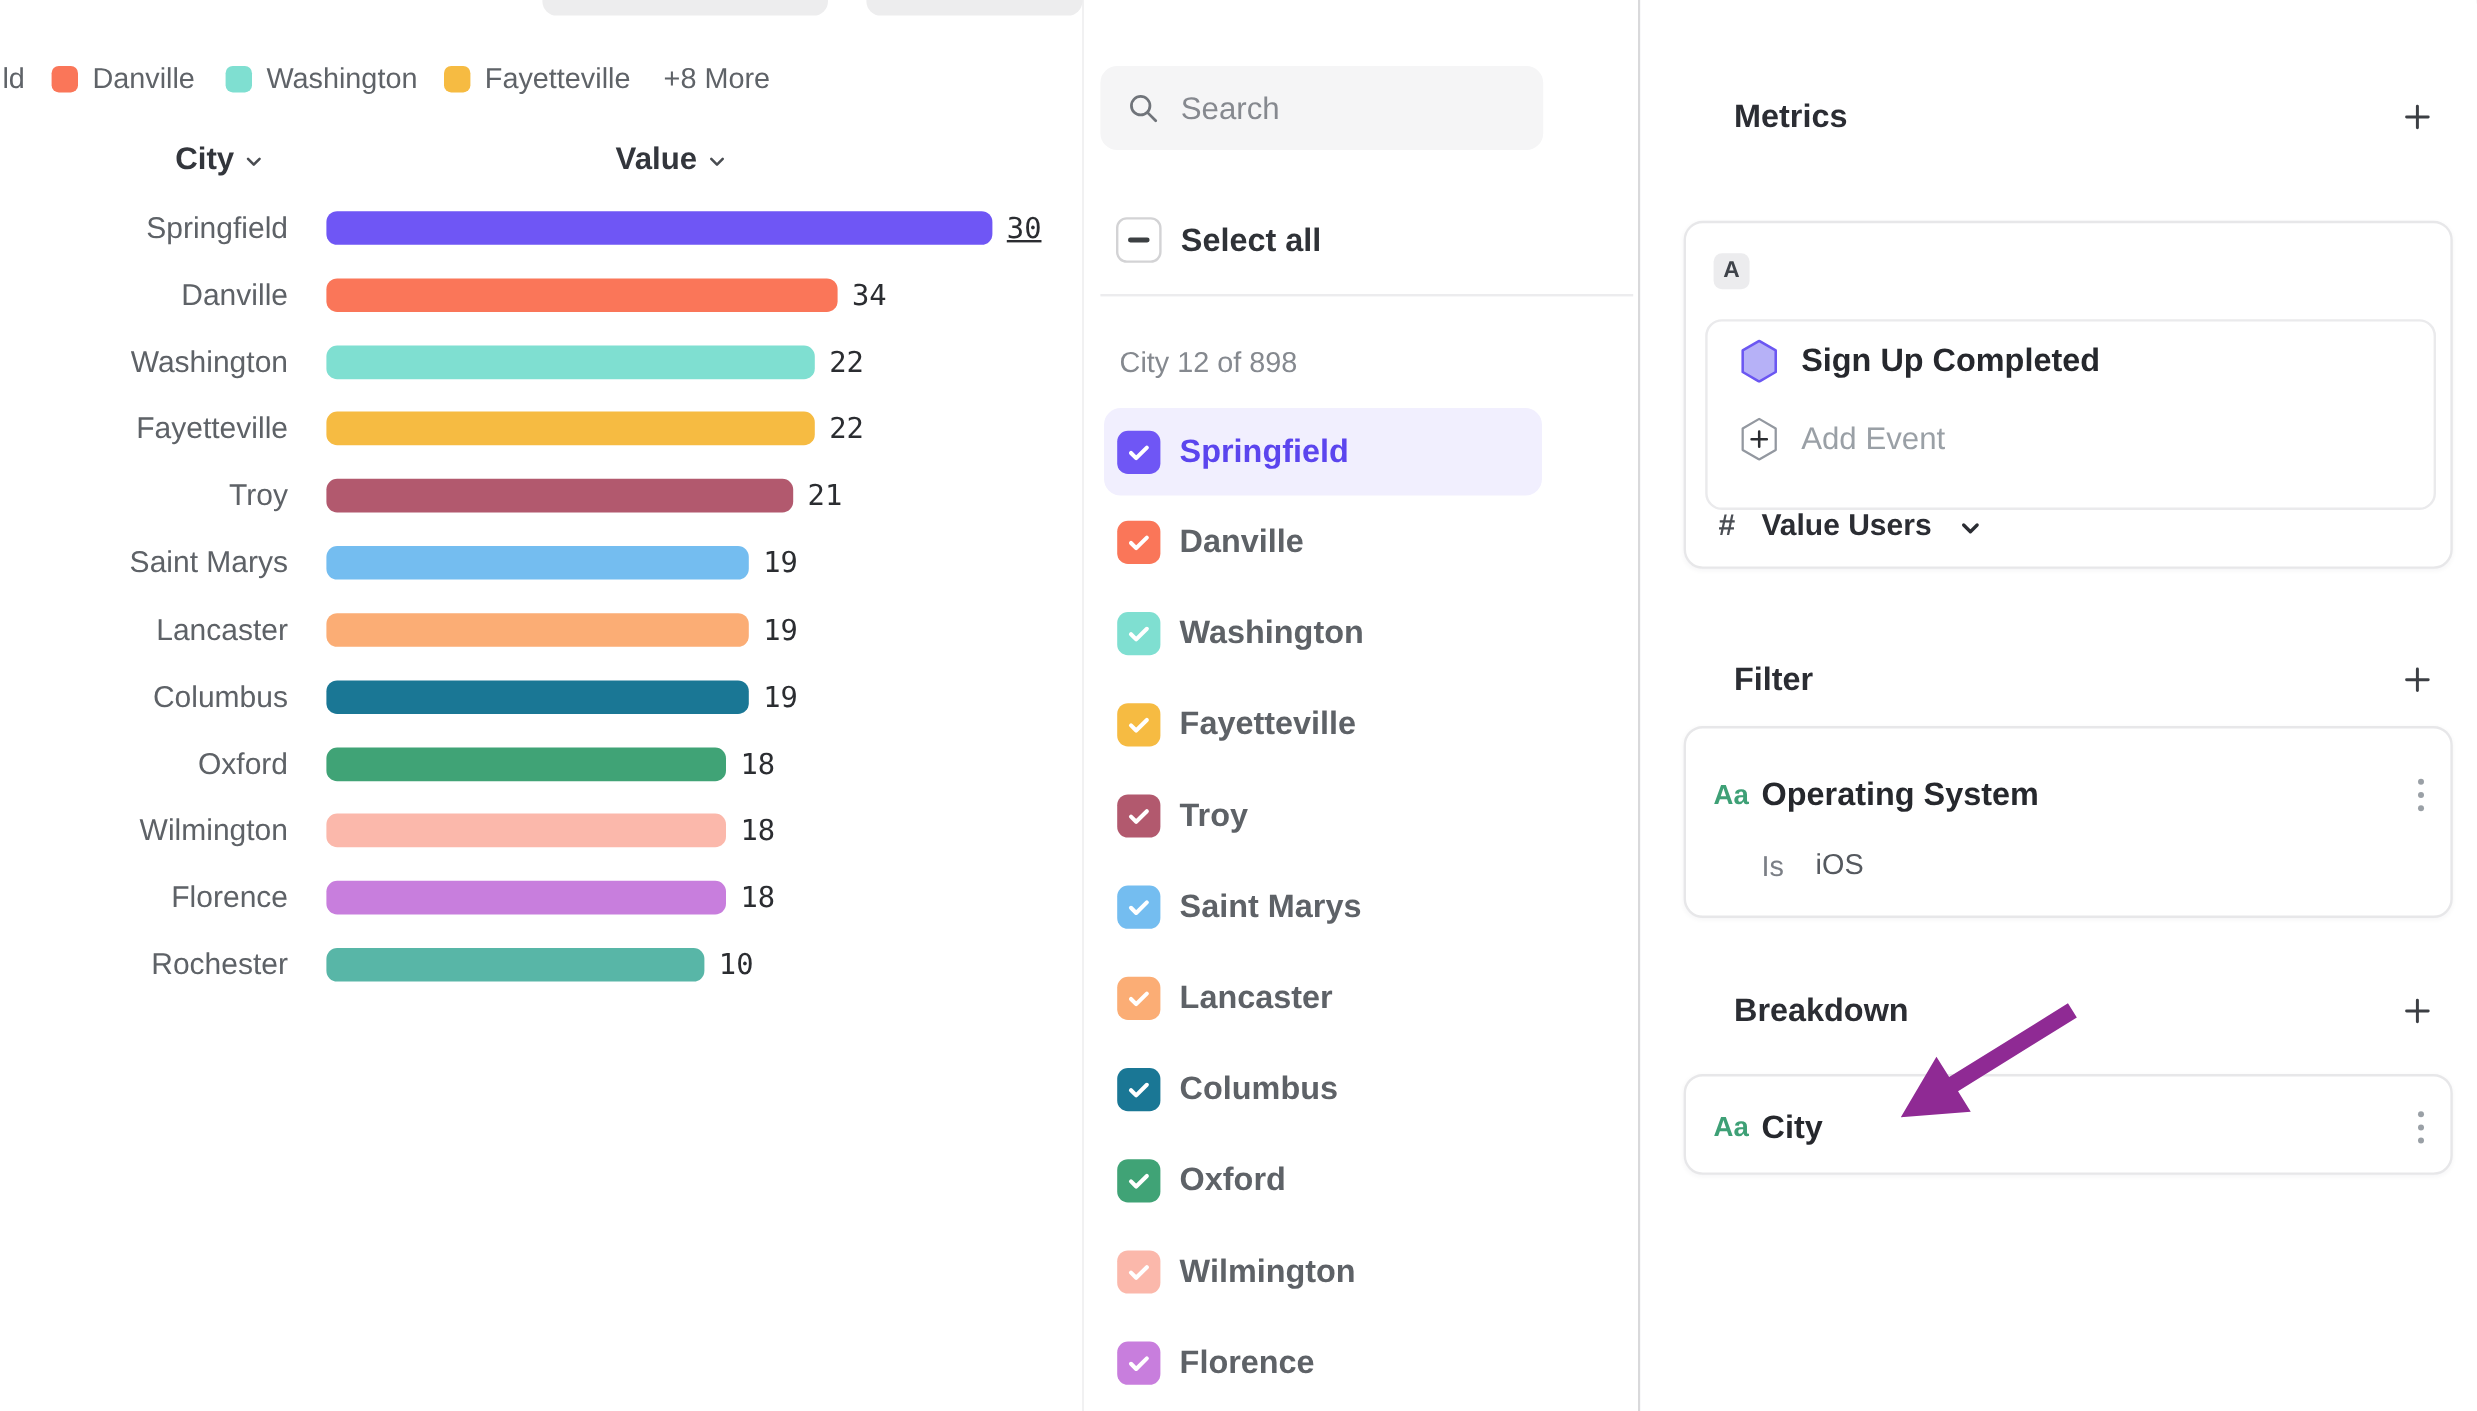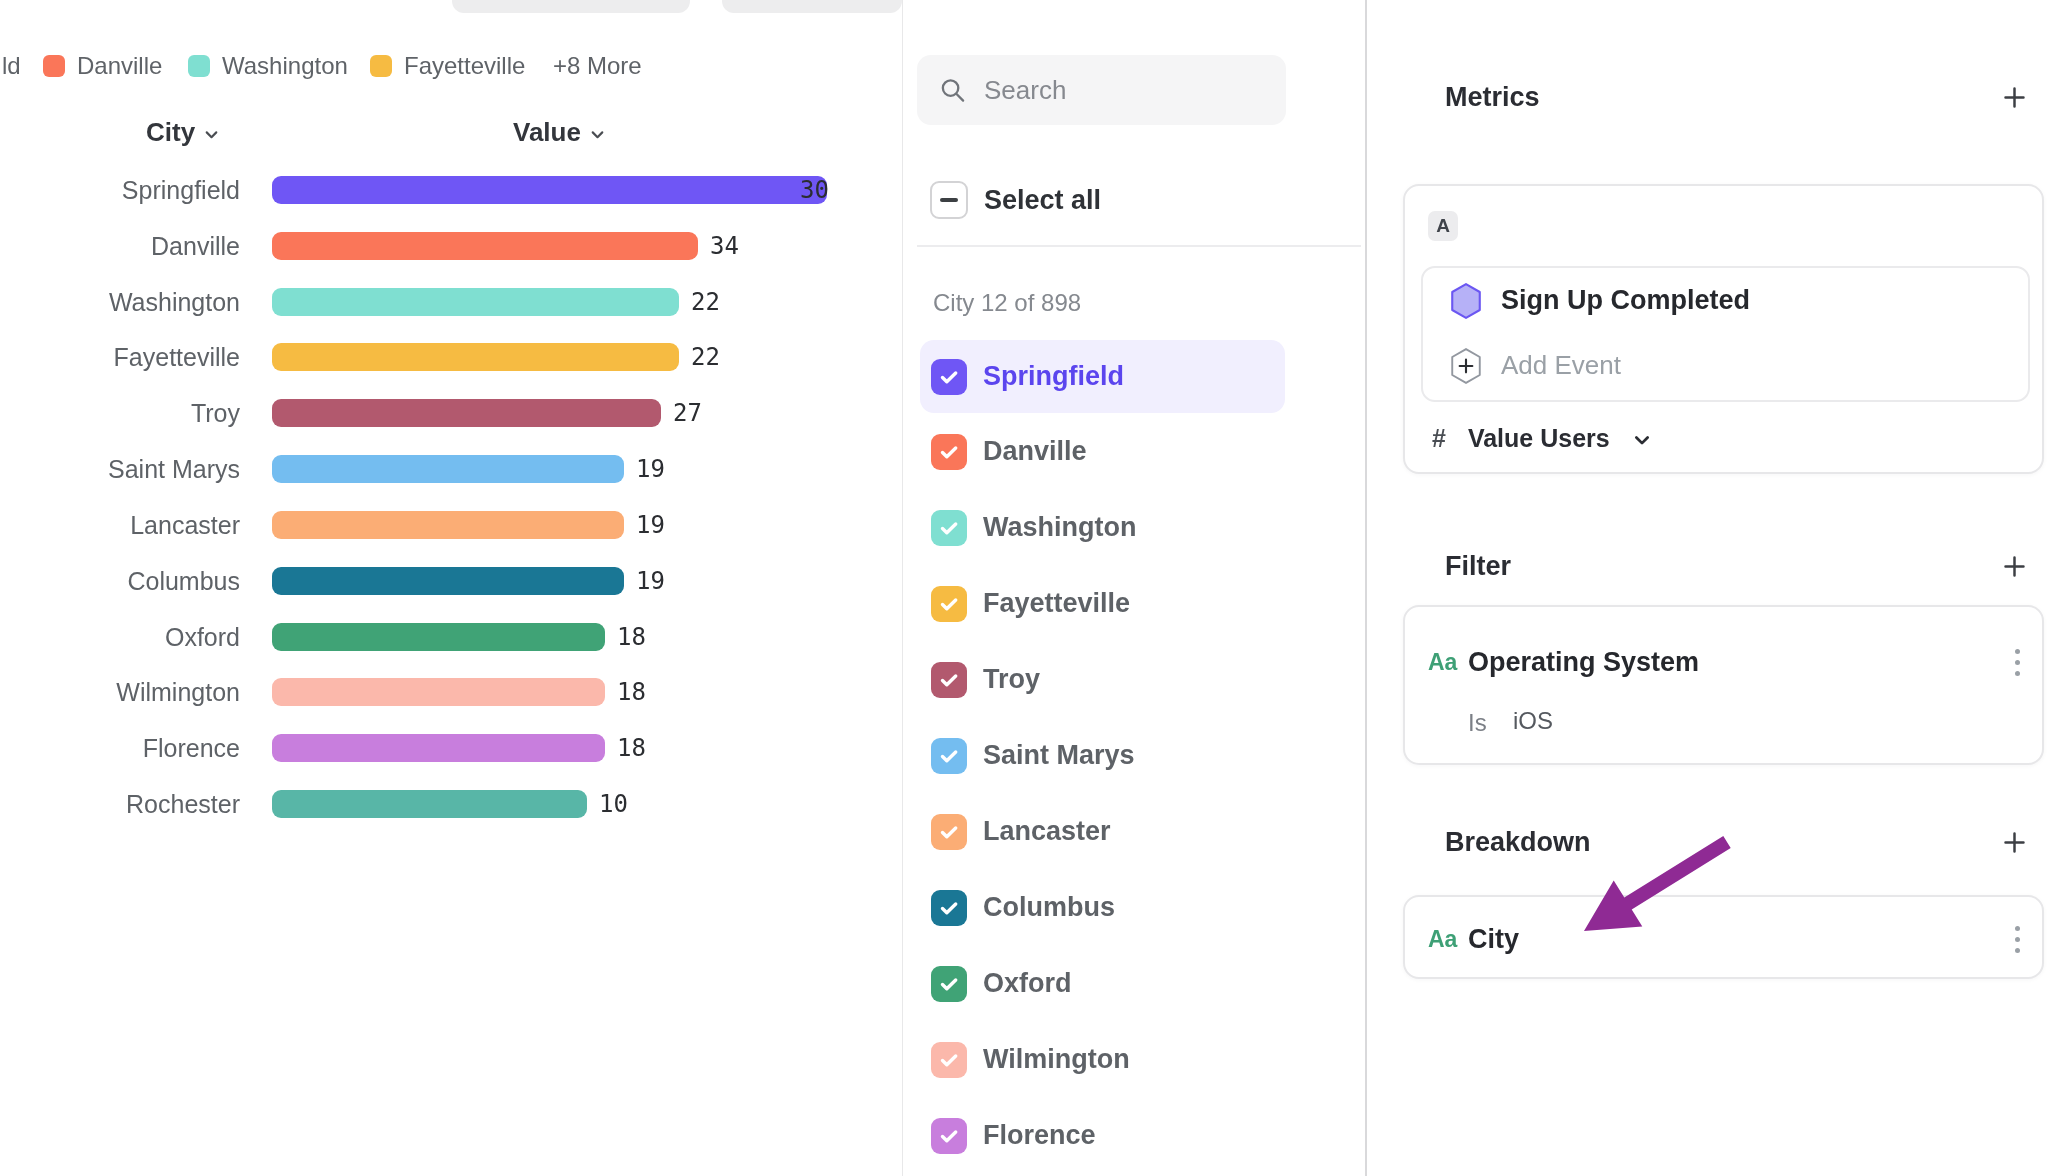--- a/index.html
+++ b/index.html
@@ -69,21 +69,21 @@
   .right-panel { position:absolute; left:1367px; top:0; width:697px; height:1176px; background:#fff; }
   .section-title { position:absolute; left:50px; font-size:27px; font-weight:700; color:#2b2d33;margin-left:28px; }
   .plus-btn { position:absolute; left:630px; width:34px; height:34px; display:flex; align-items:center;
     justify-content:center; cursor:pointer; }
   .card { position:absolute; left:36px; width:641px; background:#fff; border:2px solid #e7e7e9;
     border-radius:16px; box-shadow:0 1px 4px rgba(20,20,43,0.04); }
   .badge-a { position:absolute; left:23px; width:30px; height:30px; background:#ececee; border-radius:7px;
     font-size:19px; font-weight:700; color:#3f434a; display:flex; align-items:center; justify-content:center; }
   .muted-label { color:#8a8f98; font-size:26px; white-space:nowrap; }
   .dark-label { color:#26282d; font-size:27px; font-weight:700; white-space:nowrap; }
-  .inner-card { position:absolute; left:16px; top:80px; width:609px; height:136px;
+  .inner-card { position:absolute; left:16px; top:80px; width:609px; height:159px;
     border:2px solid #eaeaec; border-radius:14px; }
   .hex-row { position:absolute; left:0; width:100%; height:65px; display:flex; align-items:center;
     gap:19px; padding-left:27px; cursor:pointer; }
   .kebab { position:absolute; left:595px; width:34px; height:44px; display:flex; flex-direction:column;
     align-items:center; justify-content:center; gap:6px; cursor:pointer; }
   .kebab i { width:5px; height:5px; border-radius:50%; background:#9aa0a6; }
   .aa-badge { position:absolute; left:23px; font-size:23px; font-weight:700; color:#3EA076; }
   .agg-row { position:absolute; left:27px; display:flex; align-items:center; gap:22px; cursor:pointer; }
   .hash { font-size:25px; font-weight:700; color:#4a4e54; }
   .agg-label { font-size:25px; font-weight:700; color:#2b2d33; }
@@ -132,21 +132,21 @@
       <span>Value</span>
       <svg class="sort-chevron" viewBox="0 0 16 16">
           <path d="M3.5 6l4.5 4.5L12.5 6" fill="none" stroke="#4a4d52" stroke-width="2" stroke-linecap="round" stroke-linejoin="round"></path>
         </svg>
     </div>
 
     <div id="chart-rows">
   <div class="chart-row" style="top: 162px;">
     <span class="chart-row-label">Springfield</span>
     <span class="chart-bar" style="width: 555px; background: rgb(111, 86, 245);"></span>
-    <span class="chart-value" style="left: 800px;">30</span>
+    <span class="chart-value" style="left: 839px; text-decoration: underline;">30</span>
   </div>
 
   <div class="chart-row" style="top: 218px;">
     <span class="chart-row-label">Danville</span>
     <span class="chart-bar" style="width: 426px; background: rgb(250, 118, 89);"></span>
     <span class="chart-value" style="left: 710px;">34</span>
   </div>
 
   <div class="chart-row" style="top: 274px;">
     <span class="chart-row-label">Washington</span>
@@ -156,21 +156,21 @@
 
   <div class="chart-row" style="top: 329px;">
     <span class="chart-row-label">Fayetteville</span>
     <span class="chart-bar" style="width: 407px; background: rgb(246, 187, 66);"></span>
     <span class="chart-value" style="left: 691px;">22</span>
   </div>
 
   <div class="chart-row" style="top: 385px;">
     <span class="chart-row-label">Troy</span>
     <span class="chart-bar" style="width: 389px; background: rgb(178, 89, 110);"></span>
-    <span class="chart-value" style="left: 673px;">27</span>
+    <span class="chart-value" style="left: 673px;">21</span>
   </div>
 
   <div class="chart-row" style="top: 441px;">
     <span class="chart-row-label">Saint Marys</span>
     <span class="chart-bar" style="width: 352px; background: rgb(116, 189, 240);"></span>
     <span class="chart-value" style="left: 636px;">19</span>
   </div>
 
   <div class="chart-row" style="top: 497px;">
     <span class="chart-row-label">Lancaster</span>

